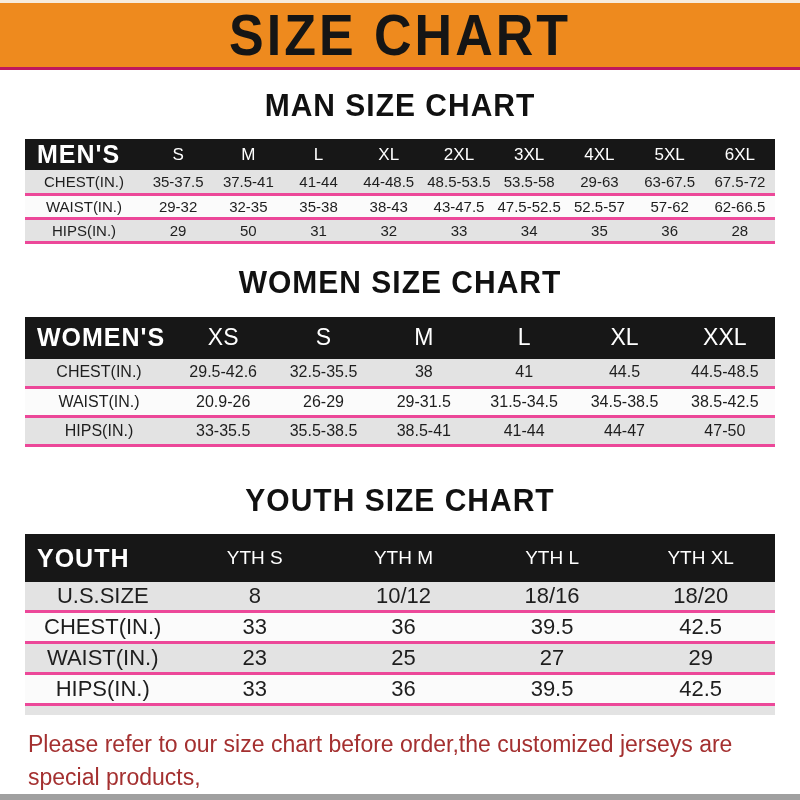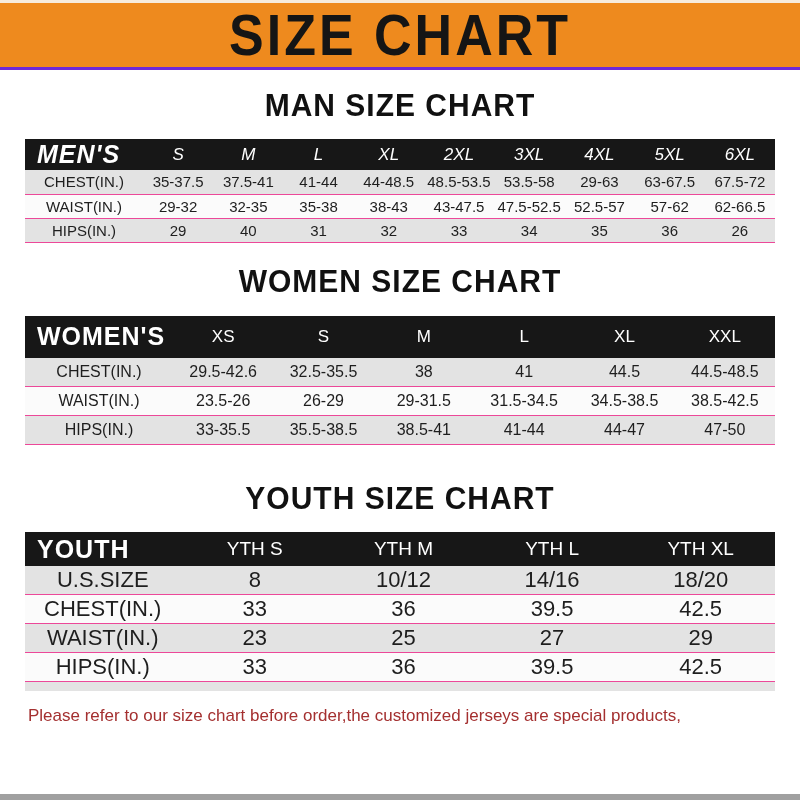--- a/index.html
+++ b/index.html
@@ -10,21 +10,21 @@
     color:#1e1e1e;
     overflow:hidden;
   }
   .page { width:800px; height:800px; position:relative; }
 
   
   .banner {
     height:64px;
     background:#EE8A1E;
     border-top:3px solid #f7ecdc;
-    border-bottom:3px solid #6d28d9;
+    border-bottom:3px solid #be185d;
     display:flex; align-items:center; justify-content:center;
   }
   .banner h1 {
     margin:0;
     font-size:52px;
     font-weight:bold;
     color:#151515;
     letter-spacing:3px;
     transform:scaleY(1.12);
   }
@@ -57,63 +57,63 @@
   table.size-table thead th { font-weight:normal; text-align:center; }
   table.size-table thead th.corner-label {
     text-align:left;
     font-weight:bold;
     padding-left:12px;
     letter-spacing:1px;
     white-space:nowrap;
   }
   table.size-table tbody tr.shade { background:#e3e3e3; }
   table.size-table tbody tr.light { background:#fbfbfb; }
-  table.size-table tbody tr { border-bottom:1px solid #ec4899; }
+  table.size-table tbody tr { border-bottom:3px solid #ec4899; }
   table.size-table tbody th {
     font-weight:normal;
     text-align:center;
     white-space:nowrap;
   }
   table.size-table td { text-align:center; white-space:nowrap; }
 
   
-  .t-men thead tr  { height:14px;font-style:italic; }
+  .t-men thead tr  { height:14px; }
   .t-men thead th  { font-size:17px; }
   .t-men thead th.corner-label { font-size:25px; }
   .t-men tbody tr  { height:24px; }
   .t-men tbody th, .t-men td { font-size:15px; }
   .t-men .col-label { width:14%; }
 
   
   .t-women thead tr { height:42px;margin-left:40px; }
-  .t-women thead th { font-size:17px; }
+  .t-women thead th { font-size:23px; }
   .t-women thead th.corner-label { font-size:25px; }
   .t-women tbody tr { height:29px; }
   .t-women tbody th, .t-women td { font-size:16px; }
   .t-women .col-label { width:18%; }
 
   
-  .t-youth thead tr { height:34px; }
+  .t-youth thead tr { height:48px; }
   .t-youth thead th { font-size:19px; }
   .t-youth thead th.corner-label { font-size:25px; letter-spacing:2px; }
   .t-youth tbody tr { height:27px; }
   .t-youth tbody th, .t-youth td { font-size:22px; }
   .t-youth .col-label { width:19%; }
 
   .table-endcap {
     width:750px; height:9px;
     margin:0 auto;
     background:#e3e3e3;
   }
 
   
   .footer-note {
     margin:13px 0 0 28px;
     color:#A43030;
-    font-size:17px;
+    font-size:23px;
     line-height:1.45;
   }
   .footer-note p { margin:0; }
 
   .bottom-strip {
     position:absolute;
     left:0; bottom:0;
     width:800px; height:6px;
     background:#a0a0a0;
   }
@@ -165,28 +165,28 @@
             <td>38-43</td>
             <td>43-47.5</td>
             <td>47.5-52.5</td>
             <td>52.5-57</td>
             <td>57-62</td>
             <td>62-66.5</td>
           </tr>
           <tr class="shade">
             <th class="col-label">HIPS(IN.)</th>
             <td>29</td>
-            <td>40</td>
+            <td>50</td>
             <td>31</td>
             <td>32</td>
             <td>33</td>
             <td>34</td>
             <td>35</td>
             <td>36</td>
-            <td>26</td>
+            <td>28</td>
           </tr>
         </tbody>
       </table>
   </section>
 
   <section>
     <h2 id="women-title" class="section-title">WOMEN SIZE CHART</h2>
     <table class="size-table t-women">
         <thead>
           <tr>
@@ -204,21 +204,21 @@
             <th class="col-label">CHEST(IN.)</th>
             <td>29.5-42.6</td>
             <td>32.5-35.5</td>
             <td>38</td>
             <td>41</td>
             <td>44.5</td>
             <td>44.5-48.5</td>
           </tr>
           <tr class="light">
             <th class="col-label">WAIST(IN.)</th>
-            <td>23.5-26</td>
+            <td>20.9-26</td>
             <td>26-29</td>
             <td>29-31.5</td>
             <td>31.5-34.5</td>
             <td>34.5-38.5</td>
             <td>38.5-42.5</td>
           </tr>
           <tr class="shade">
             <th class="col-label">HIPS(IN.)</th>
             <td>33-35.5</td>
             <td>35.5-38.5</td>
@@ -241,21 +241,21 @@
             <th>YTH M</th>
             <th>YTH L</th>
             <th>YTH XL</th>
           </tr>
         </thead>
         <tbody>
           <tr class="shade">
             <th class="col-label">U.S.SIZE</th>
             <td>8</td>
             <td>10/12</td>
-            <td>14/16</td>
+            <td>18/16</td>
             <td>18/20</td>
           </tr>
           <tr class="light">
             <th class="col-label">CHEST(IN.)</th>
             <td>33</td>
             <td>36</td>
             <td>39.5</td>
             <td>42.5</td>
           </tr>
           <tr class="shade">

